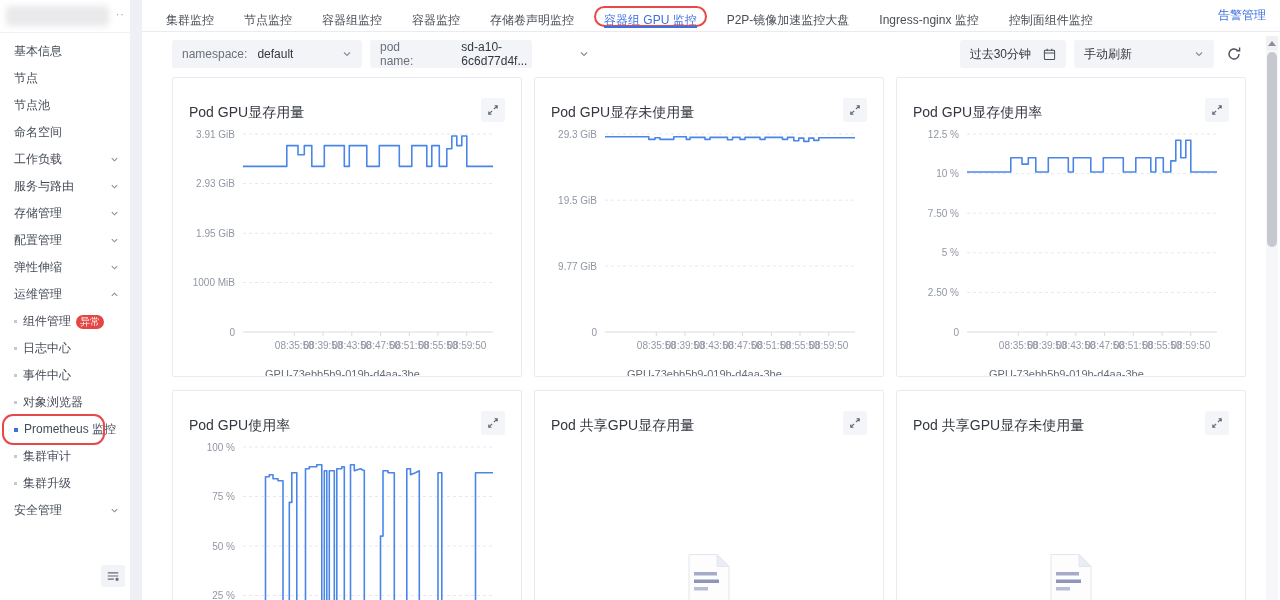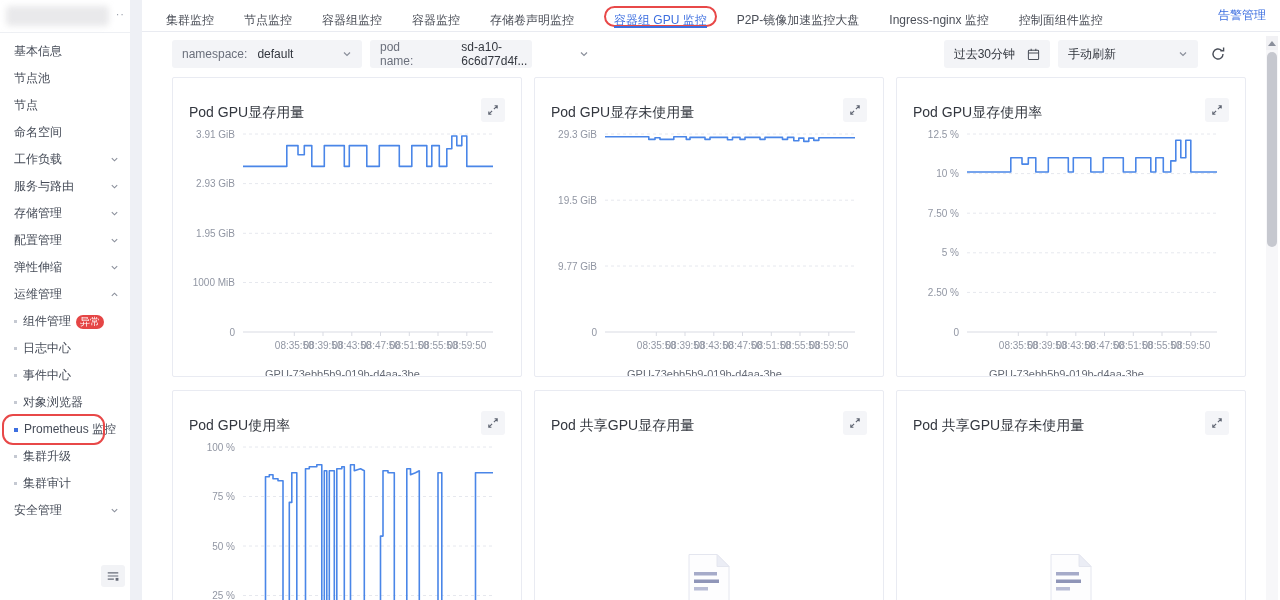--- a/index.html
+++ b/index.html
@@ -30,27 +30,27 @@
 
   .gap-strip { width:12px; height:600px; background:#eef0f5; flex:0 0 12px; }
 
   
   .main { flex:1; position:relative; background:#fff; }
   .header { height:32px; display:flex; align-items:center; padding:0 14px 0 24px;
     border-bottom:1px solid #e9ebf1; }
   .tabbar { display:flex; gap:30px; align-items:center; height:32px; }
   .tab { position:relative; height:24px; line-height:32px; font-size:12px; color:#4a4e57;
     white-space:nowrap; cursor:pointer; }
-  .tab.active { color:#3d6fe0;margin-left:10px; }
+  .tab.active { color:#3d6fe0; }
   .tab.active::after { content:""; position:absolute; left:0; right:0; bottom:0; height:2px; background:#3d6fe0; }
   .tab .annot { position:absolute; left:-10px; right:-10px; top:2px; bottom:1px;
     border:2px solid #e84848; border-radius:13px; pointer-events:none; }
   .alarm { margin-left:auto; font-size:12px; color:#3d6fe0; text-decoration:none; cursor:pointer; }
 
-  .filter-row { display:flex; align-items:center; margin:8px 16px 0 30px; padding-right:38px; }
+  .filter-row { display:flex; align-items:center; margin:8px 0 0 30px; padding-right:38px; }
   .pill { height:28px; background:#f3f4f7; border-radius:3px; display:flex; align-items:center;
     font-size:12px; padding:0 10px; cursor:pointer; }
   .pill .pl { color:#6b707c; margin-right:10px; }
   .pill .pv { color:#33373f; }
   .pill .ic { margin-left:12px; line-height:0; }
   .pill + .pill { margin-left:8px;gap:40px; }
   .pill.ns { width:190px; } .pill.ns .ic { margin-left:auto; }
   .pill.pod { width:162px; } .pill.pod .pl { margin-right:8px; }
   .right-controls { margin-left:auto; display:flex; align-items:center; }
   .refresh-btn { border:none; background:transparent; margin-left:12px; cursor:pointer; line-height:0; }
@@ -81,24 +81,24 @@
 <div class="sidebar">
   <div class="logo-row">
     <div class="logo-blur"></div>
     <span class="dots">··</span>
   </div>
   <div class="menu" id="menu">
       <div class="mi top">
         <span class="lbl">基本信息</span>
       </div>
       <div class="mi top">
+        <span class="lbl">节点</span>
+      </div>
+      <div class="mi top">
         <span class="lbl">节点池</span>
-      </div>
-      <div class="mi top">
-        <span class="lbl">节点</span>
       </div>
       <div class="mi top">
         <span class="lbl">命名空间</span>
       </div>
       <div class="mi top">
         <span class="lbl">工作负载</span>
         <span class="chev down"><svg width="9" height="9" viewBox="0 0 10 10">
             <path d="M2 3.5 L5 6.5 L8 3.5" fill="none" stroke="#8a8f9b" stroke-width="1.2"></path>
           </svg></span>
       </div>
@@ -149,25 +149,25 @@
         <span class="bullet"></span>
         <span class="lbl">对象浏览器</span>
       </div>
       <div class="mi sub active">
         <span class="bullet"></span>
         <span class="lbl">Prometheus 监控</span>
         <div class="redbox"></div>
       </div>
       <div class="mi sub">
         <span class="bullet"></span>
+        <span class="lbl">集群审计</span>
+      </div>
+      <div class="mi sub">
+        <span class="bullet"></span>
         <span class="lbl">集群升级</span>
-      </div>
-      <div class="mi sub">
-        <span class="bullet"></span>
-        <span class="lbl">集群审计</span>
       </div>
       <div class="mi top">
         <span class="lbl">安全管理</span>
         <span class="chev down"><svg width="9" height="9" viewBox="0 0 10 10">
             <path d="M2 3.5 L5 6.5 L8 3.5" fill="none" stroke="#8a8f9b" stroke-width="1.2"></path>
           </svg></span>
       </div>
     </div>
   <button class="collapse-btn">
     <svg width="14" height="14" viewBox="0 0 16 16" fill="none" stroke="#676c78" stroke-width="1.3">

